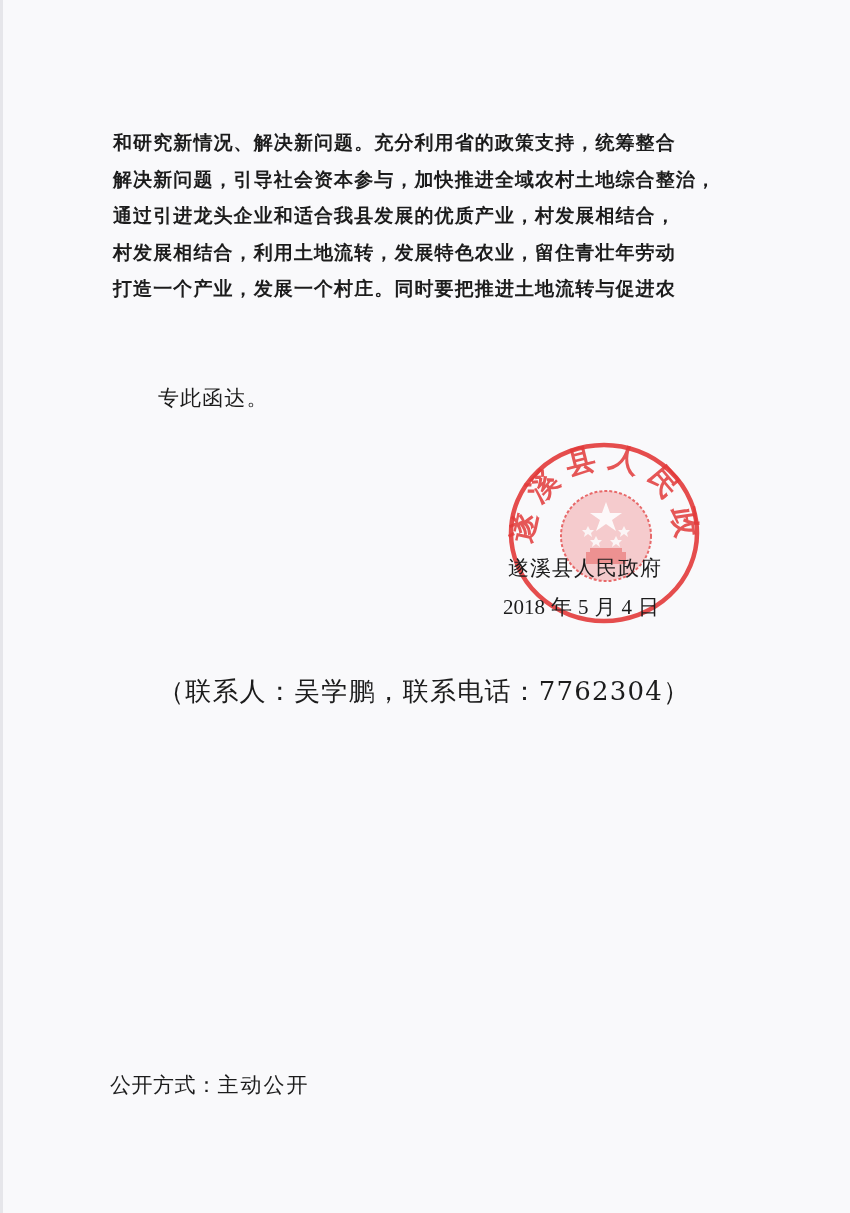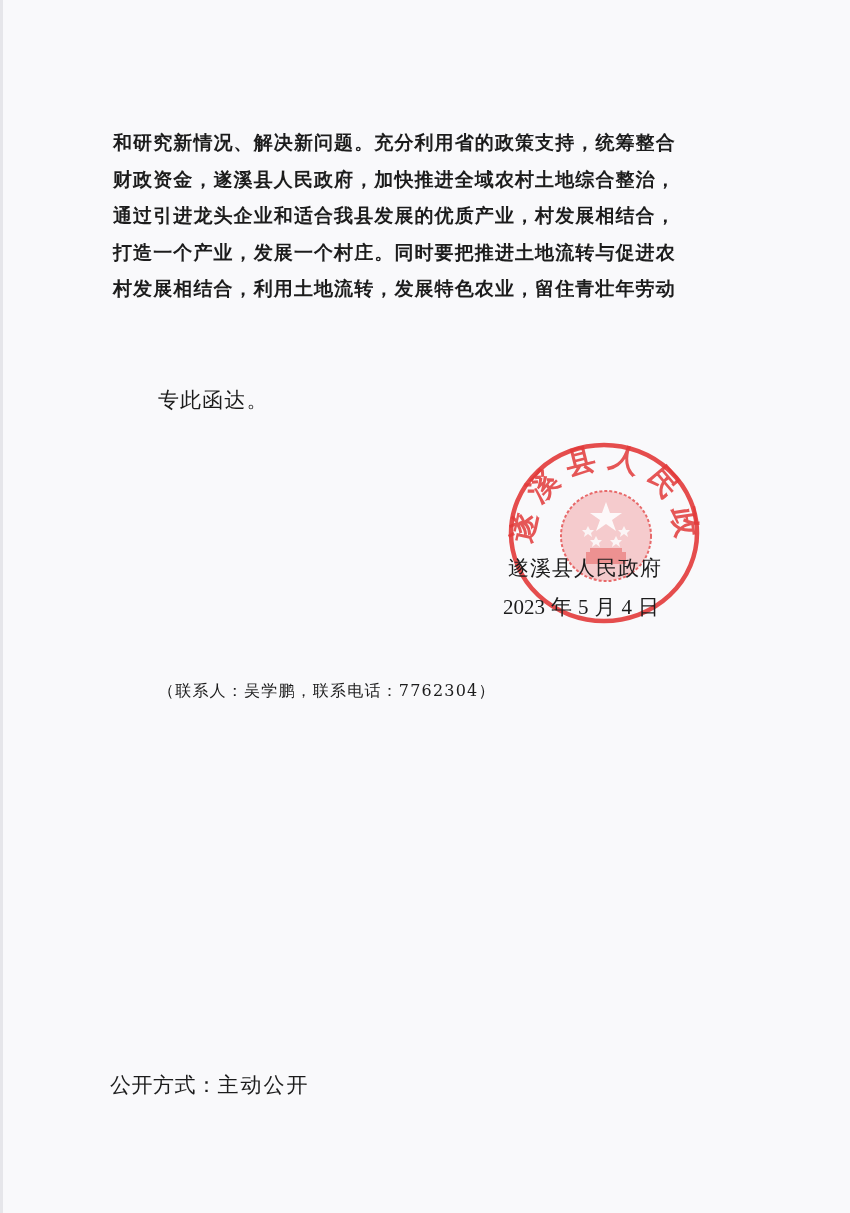--- a/index.html
+++ b/index.html
@@ -35,20 +35,21 @@
       display: block;
       white-space: nowrap;
     }
     .closing {
       position: absolute;
       left: 158px;
       top: 382px;
       font-size: 21px;
       letter-spacing: 1.1px;
       line-height: 36px;
+      font-family: Liberation Mono, monospace;
     }
     .stamp {
       position: absolute;
       left: 506px;
       top: 440px;
       width: 196px;
       height: 186px;
     }
     .signature {
       position: absolute;
@@ -64,21 +65,21 @@
       top: 592px;
       font-size: 21px;
       line-height: 30px;
       font-family: "Liberation Serif", "DejaVu Serif", serif;
     }
     .date span { margin-right: 6px; }
     .contact {
       position: absolute;
       left: 158px;
       top: 676px;
-      font-size: 16px;
+      font-size: 26px;
       letter-spacing: 1.2px;
       line-height: 30px;
     }
     .disclosure {
       position: absolute;
       left: 110px;
       top: 1070px;
       font-size: 21px;
       line-height: 30px;
     }
@@ -93,24 +94,24 @@
       margin-top: 8px;
     }
   </style>
 </head>
 <body>
 
 <div class="page-edge"></div>
 
 <div class="body-text">
   <span class="line">和研究新情况、解决新问题。充分利用省的政策支持，统筹整合</span>
-  <span class="line">财政资金，遂溪县人民政府，加快推进全域农村土地综合整治，</span>
+  <span class="line">解决新问题，引导社会资本参与，加快推进全域农村土地综合整治，</span>
   <span class="line">通过引进龙头企业和适合我县发展的优质产业，村发展相结合，</span>
+  <span class="line">村发展相结合，利用土地流转，发展特色农业，留住青壮年劳动</span>
   <span class="line">打造一个产业，发展一个村庄。同时要把推进土地流转与促进农</span>
-  <span class="line">村发展相结合，利用土地流转，发展特色农业，留住青壮年劳动</span>
 </div>
 
 <div class="closing">专此函达。</div>
 
 <svg class="stamp" viewBox="0 0 196 186" xmlns="http://www.w3.org/2000/svg">
   <defs>
     <path id="sealArc" d="M 30 120 A 72 72 0 1 1 168 120" fill="none"></path>
   </defs>
   <ellipse cx="98" cy="93" rx="93" ry="88" fill="none" stroke="#e23a3a" stroke-width="4.5" opacity="0.9"></ellipse>
   <text font-size="30" fill="#e23a3a" opacity="0.85" font-family="DejaVu Sans, sans-serif" font-weight="bold" letter-spacing="10">
@@ -126,20 +127,20 @@
     <polygon points="90,96 92,100 96,100 93,103 94,107 90,104 86,107 87,103 84,100 88,100" fill="#fff" opacity="0.85"></polygon>
     <polygon points="110,96 112,100 116,100 113,103 114,107 110,104 106,107 107,103 104,100 108,100" fill="#fff" opacity="0.85"></polygon>
     <rect x="80" y="112" width="40" height="12" fill="#e23a3a" opacity="0.6"></rect>
     <rect x="84" y="108" width="32" height="4" fill="#e23a3a" opacity="0.6"></rect>
   </g>
 </svg>
 
 <div class="signature">遂溪县人民政府</div>
 
 <div class="date">
-  <span>2023</span><span>年</span><span>5</span><span>月</span><span>4</span><span>日</span>
+  <span>2018</span><span>年</span><span>5</span><span>月</span><span>4</span><span>日</span>
 </div>
 
 <div class="contact">（联系人：吴学鹏，联系电话：7762304）</div>
 
 <div class="disclosure">
   <span class="label">公开方式：</span><span class="value">主动公开</span>
 </div>
 
 </body></html>

